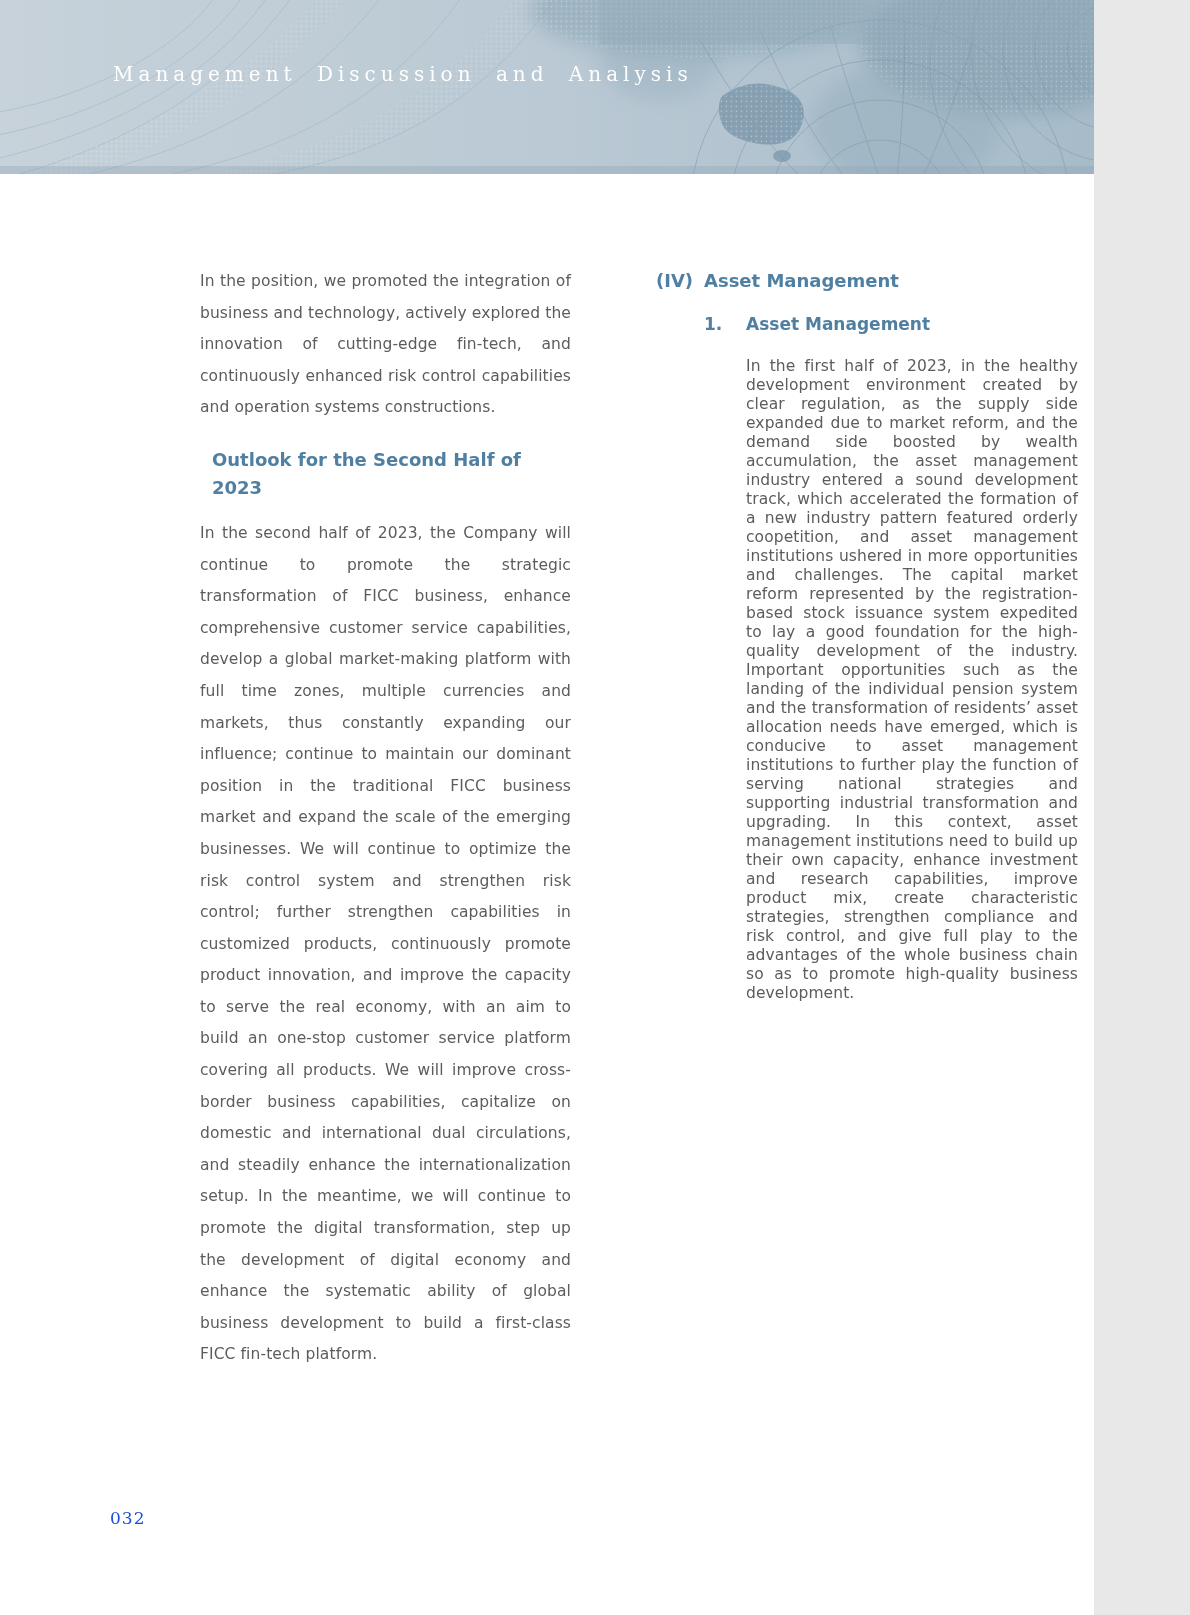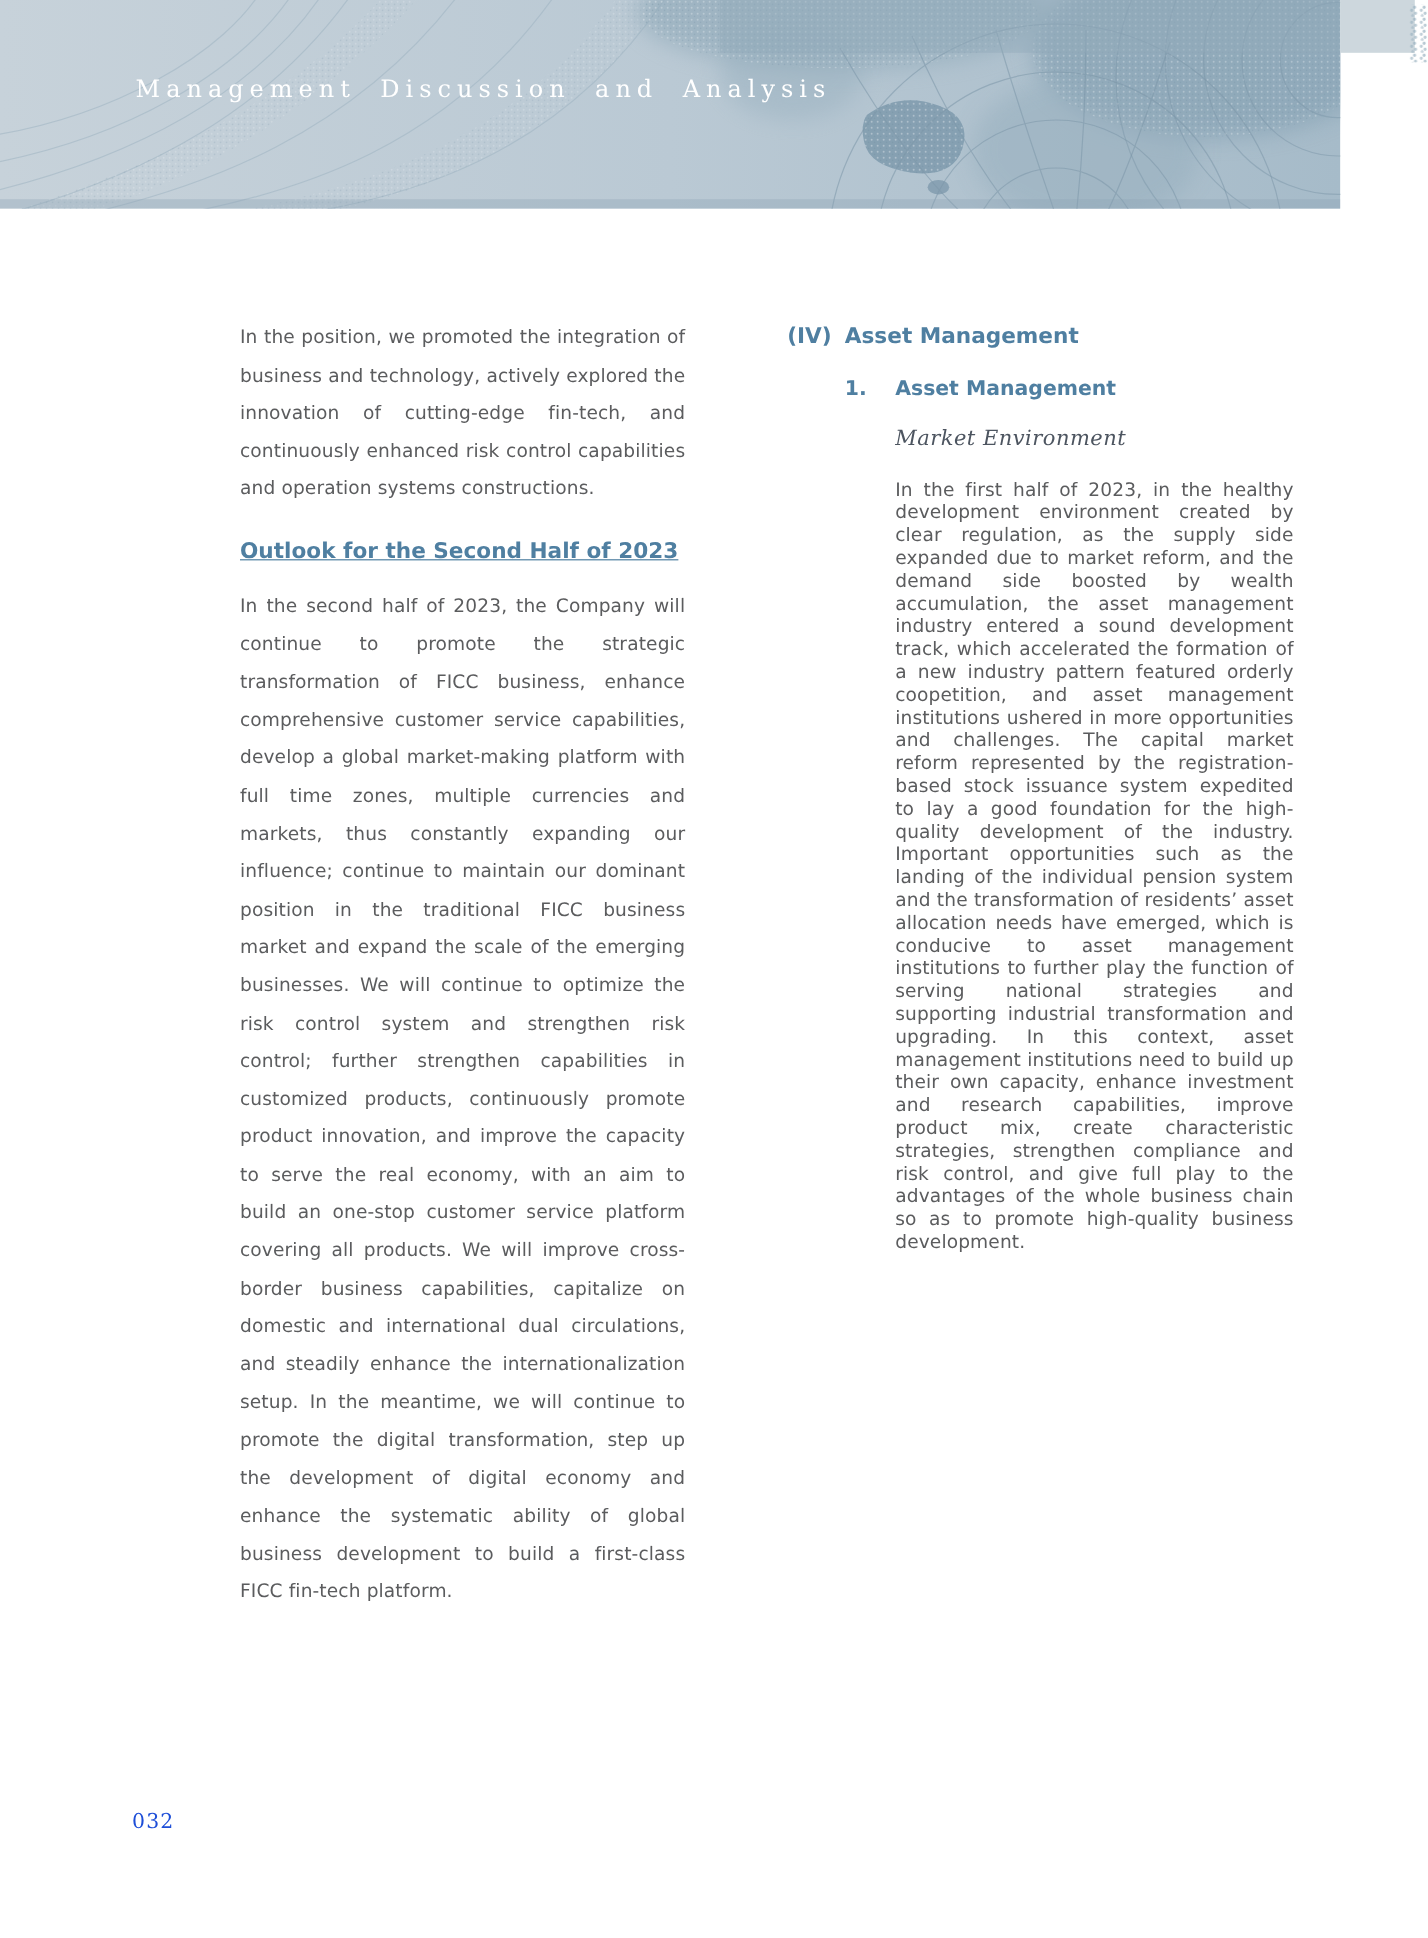--- a/index.html
+++ b/index.html
@@ -1,18 +1,18 @@
 <!DOCTYPE html>
 <html><head>
 <meta charset="utf-8">
 <style>
   html,body{margin:0;padding:0;background:#e8e8e8;}
   .page{
     position:relative;
-    width:1190px;height:1615px;
+    width:1094px;height:1615px;
     background:#ffffff;
     overflow:hidden;
     font-family:"DejaVu Sans",sans-serif;
   }
 
   
   .banner{
     position:absolute;left:0;top:0;width:1117px;height:174px;
   }
   .banner svg{display:block;}
@@ -52,26 +52,25 @@
   }
   p.body{
     margin:0;
     font-size:15.5px;
     line-height:31.6px;
     text-align:justify;
     letter-spacing:.1px;
     color:#5b5c5e;
   }
   .left-heading{
-    margin:22px 0 16px 0;
+    margin:22px 0 16px 12px;
     font-size:18px;
     line-height:28px;
     font-weight:bold;
     color:#4f7fa1;
-    text-decoration:underline;
   }
   .section-heading{
     display:flex;
     font-size:18px;
     line-height:26px;
     font-weight:bold;
     color:#4f7fa1;
   }
   .sec-num{width:48px;flex:0 0 48px;}
   .sub-block{margin-left:48px;}
@@ -194,21 +193,20 @@
     <div class="section-heading">
       <span class="sec-num">(IV)</span>
       <span>Asset Management</span>
     </div>
     <div class="sub-block">
       <div class="sub-heading">
         <span class="sub-num">1.</span>
         <span>Asset Management</span>
       </div>
       <div class="body-block">
-        <div class="market-env">Market Environment</div>
         <p class="body">In the first half of 2023, in the healthy development environment created by clear regulation, as the supply side expanded due to market reform, and the demand side boosted by wealth accumulation, the asset management industry entered a sound development track, which accelerated the formation of a new industry pattern featured orderly coopetition, and asset management institutions ushered in more opportunities and challenges. The capital market reform represented by the registration-based stock issuance system expedited to lay a good foundation for the high-quality development of the industry. Important opportunities such as the landing of the individual pension system and the transformation of residents’ asset allocation needs have emerged, which is conducive to asset management institutions to further play the function of serving national strategies and supporting industrial transformation and upgrading. In this context, asset management institutions need to build up their own capacity, enhance investment and research capabilities, improve product mix, create characteristic strategies, strengthen compliance and risk control, and give full play to the advantages of the whole business chain so as to promote high-quality business development.</p>
       </div>
     </div>
   </div>
 
   <div class="page-number">032</div>
 
 </div>
 
 </body></html>

